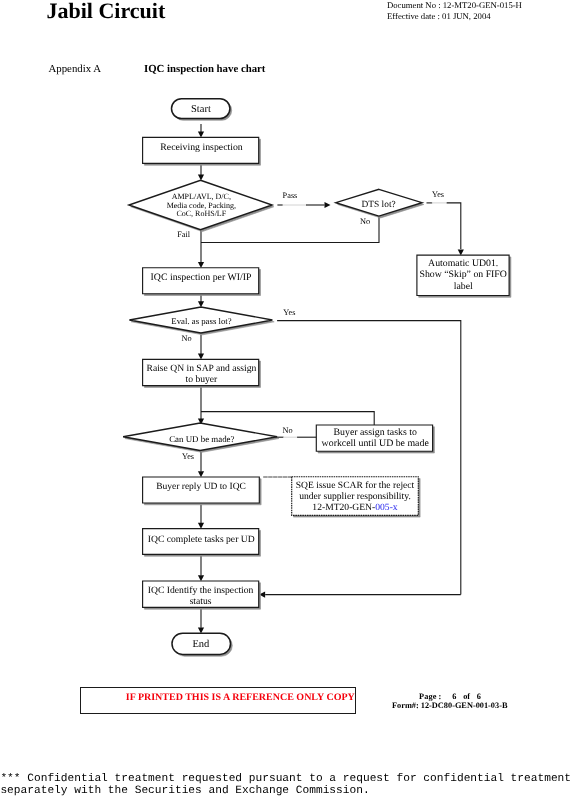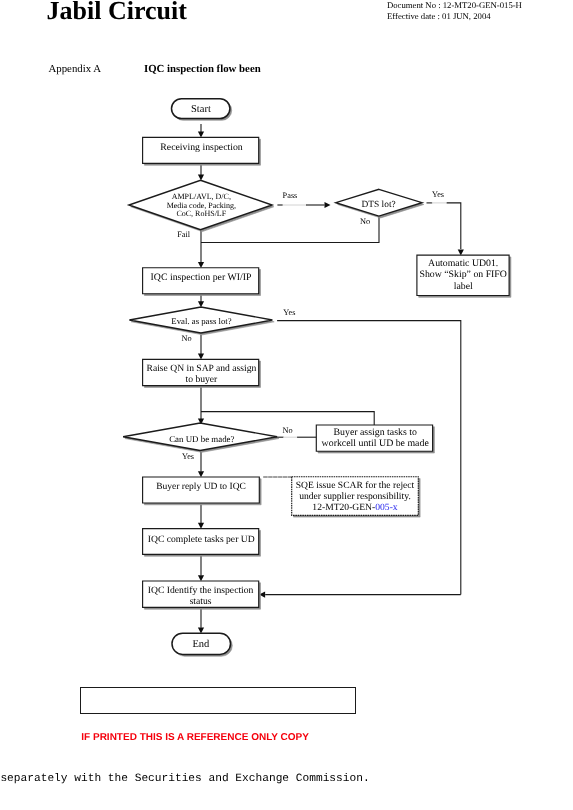--- a/index.html
+++ b/index.html
@@ -1,40 +1,40 @@
 <!DOCTYPE html>
 <html><head>
 <meta charset="utf-8">
 <style>
   html,body{margin:0;padding:0;}
   body{width:573px;height:810px;background:#ffffff;-webkit-font-smoothing:antialiased;text-rendering:geometricPrecision;font-family:"Liberation Serif",serif;color:#000;overflow:hidden;position:relative;}
   #page{position:absolute;left:0;top:0;width:573px;height:810px;}
   .abs{position:absolute;}
-  .hdr-title{left:46.5px;top:-1px;font-size:26px;font-weight:bold;line-height:24px;}
+  .hdr-title{left:46.5px;top:-1px;font-size:22px;font-weight:bold;line-height:24px;}
   .hdr-doc{left:387px;top:0px;font-size:8.7px;font-weight:normal;line-height:11px;}
   .appendix{left:48.5px;top:62.5px;font-size:10.8px;font-weight:normal;}
   .apptitle{left:144px;top:62.5px;font-size:10.8px;font-weight:bold;}
   svg.flow{position:absolute;left:0;top:0;width:573px;height:810px;}
   .ftr-box{left:80.3px;top:687.3px;width:273.5px;height:24.4px;border:0.85px solid #1b1b1b;}
-  .ftr-text{position:absolute;left:0;top:3.8px;width:273.5px;text-align:left;font-family:Liberation Sans, sans-serif;font-size:10px;font-weight:bold;color:#f5000c;line-height:12px;margin-top:40px;}
+  .ftr-text{position:absolute;left:0;top:3.8px;width:273.5px;text-align:right;font-family:Liberation Serif, serif;font-size:10px;font-weight:bold;color:#f5000c;line-height:12px;}
   .pagenum{left:392px;top:691.5px;font-size:8.3px;font-weight:bold;line-height:9.6px;width:116px;}
   .pagenum .row1{text-align:center;letter-spacing:0.1px;}
   .conf{left:0.4px;top:774.3px;font-family:"Liberation Mono",monospace;font-size:11.2px;line-height:11.65px;}
 </style>
 </head>
 <body>
 
 <div id="page">
   <div class="abs hdr-title">Jabil Circuit</div>
   <div class="abs hdr-doc">
     <div><span>Document No :</span> <span>12-MT20-GEN-015-H</span></div>
     <div><span>Effective date :</span> <span>01 JUN, 2004</span></div>
   </div>
   <div class="abs appendix">Appendix A</div>
-  <div class="abs apptitle">IQC inspection flow been</div>
+  <div class="abs apptitle">IQC inspection have chart</div>
 
   <svg class="flow" id="flowsvg" viewBox="0 0 573 810">
       <path d="M201 124V132" fill="none" stroke="#1a1a1a" stroke-width="1.1"></path>
       <path d="M197.9 131.6L204.1 131.6L201 137.6Z" fill="#0d0d0d"></path>
       <path d="M201 165V175" fill="none" stroke="#1a1a1a" stroke-width="1.1"></path>
       <path d="M197.9 174.6L204.1 174.6L201 180.6Z" fill="#0d0d0d"></path>
       <path d="M277.4 205H282.8" fill="none" stroke="#1a1a1a" stroke-width="1.1"></path>
       <path d="M282.4 205H306.6" fill="none" stroke="#d2d2d2" stroke-width="1"></path>
       <path d="M306 205H324.5" fill="none" stroke="#1a1a1a" stroke-width="1.1"></path>
       <path d="M324.5 201.9L324.5 208.1L330.5 205Z" fill="#0d0d0d"></path>
@@ -118,16 +118,21 @@
       <text x="432" y="197.4" text-anchor="start" font-family="&quot;Liberation Serif&quot;, serif" font-size="8.3" fill="#000">Yes</text>
       <text x="283.3" y="314.6" text-anchor="start" font-family="&quot;Liberation Serif&quot;, serif" font-size="8.3" fill="#000">Yes</text>
       <text x="181.6" y="341.3" text-anchor="start" font-family="&quot;Liberation Serif&quot;, serif" font-size="8.3" fill="#000">No</text>
       <text x="282.6" y="433.2" text-anchor="start" font-family="&quot;Liberation Serif&quot;, serif" font-size="8.3" fill="#000">No</text>
       <text x="182" y="458.5" text-anchor="start" font-family="&quot;Liberation Serif&quot;, serif" font-size="8.3" fill="#000">Yes</text>
     </svg>
 
   <div class="abs ftr-box">
     <div class="ftr-text">IF PRINTED THIS IS A REFERENCE ONLY COPY</div>
   </div>
+  <div class="abs pagenum">
+    <div class="row1"><span>Page :</span>&nbsp;&nbsp;&nbsp;&nbsp;&nbsp;<span>6</span>&nbsp;&nbsp;&nbsp;<span>of</span>&nbsp;&nbsp;&nbsp;<span>6</span></div>
+    <div><span>Form#:</span> <span>12-DC80-GEN-001-03-B</span></div>
+  </div>
   <div class="abs conf">
+    <div>*** Confidential treatment requested pursuant to a request for confidential treatment</div>
     <div>separately with the Securities and Exchange Commission.</div>
   </div>
 </div>
 
 </body></html>

